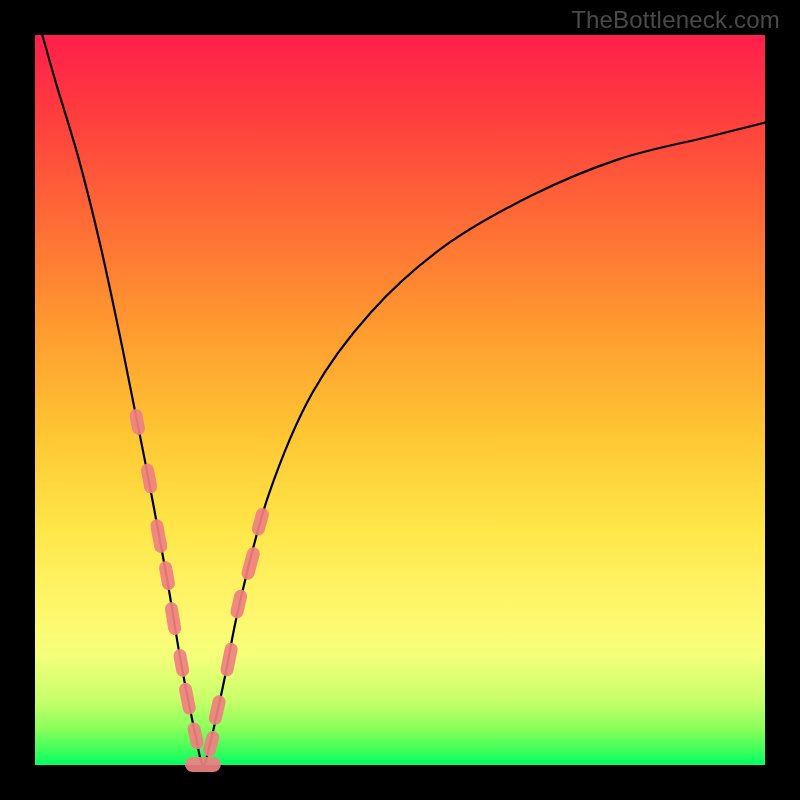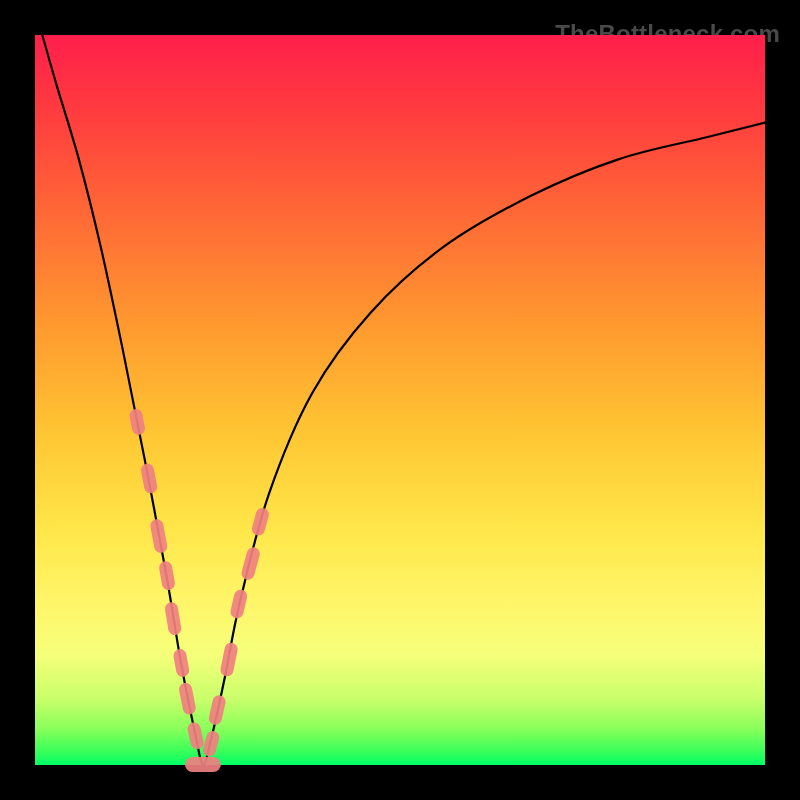--- a/index.html
+++ b/index.html
@@ -35,25 +35,25 @@
       #fff66a 78%,
       #f5ff7a 85%,
       #c8ff6a 91%,
       #8aff5a 95%,
       #3dff5a 98%,
       #00ff66 100%
     );
   }
   .watermark {
     position: absolute;
-    top: 20px;
+    top: 6px;
     right: 20px;
     color: #4a4a4a;
     font-size: 24px;
-    font-weight: 700;
+    font-weight: 400;
     letter-spacing: 0.2px;
     user-select: none;
     margin-left: 48px;
   }
   svg.curve {
     position: absolute;
     top: 0;
     left: 0;
     width: 730px;
     height: 730px;

